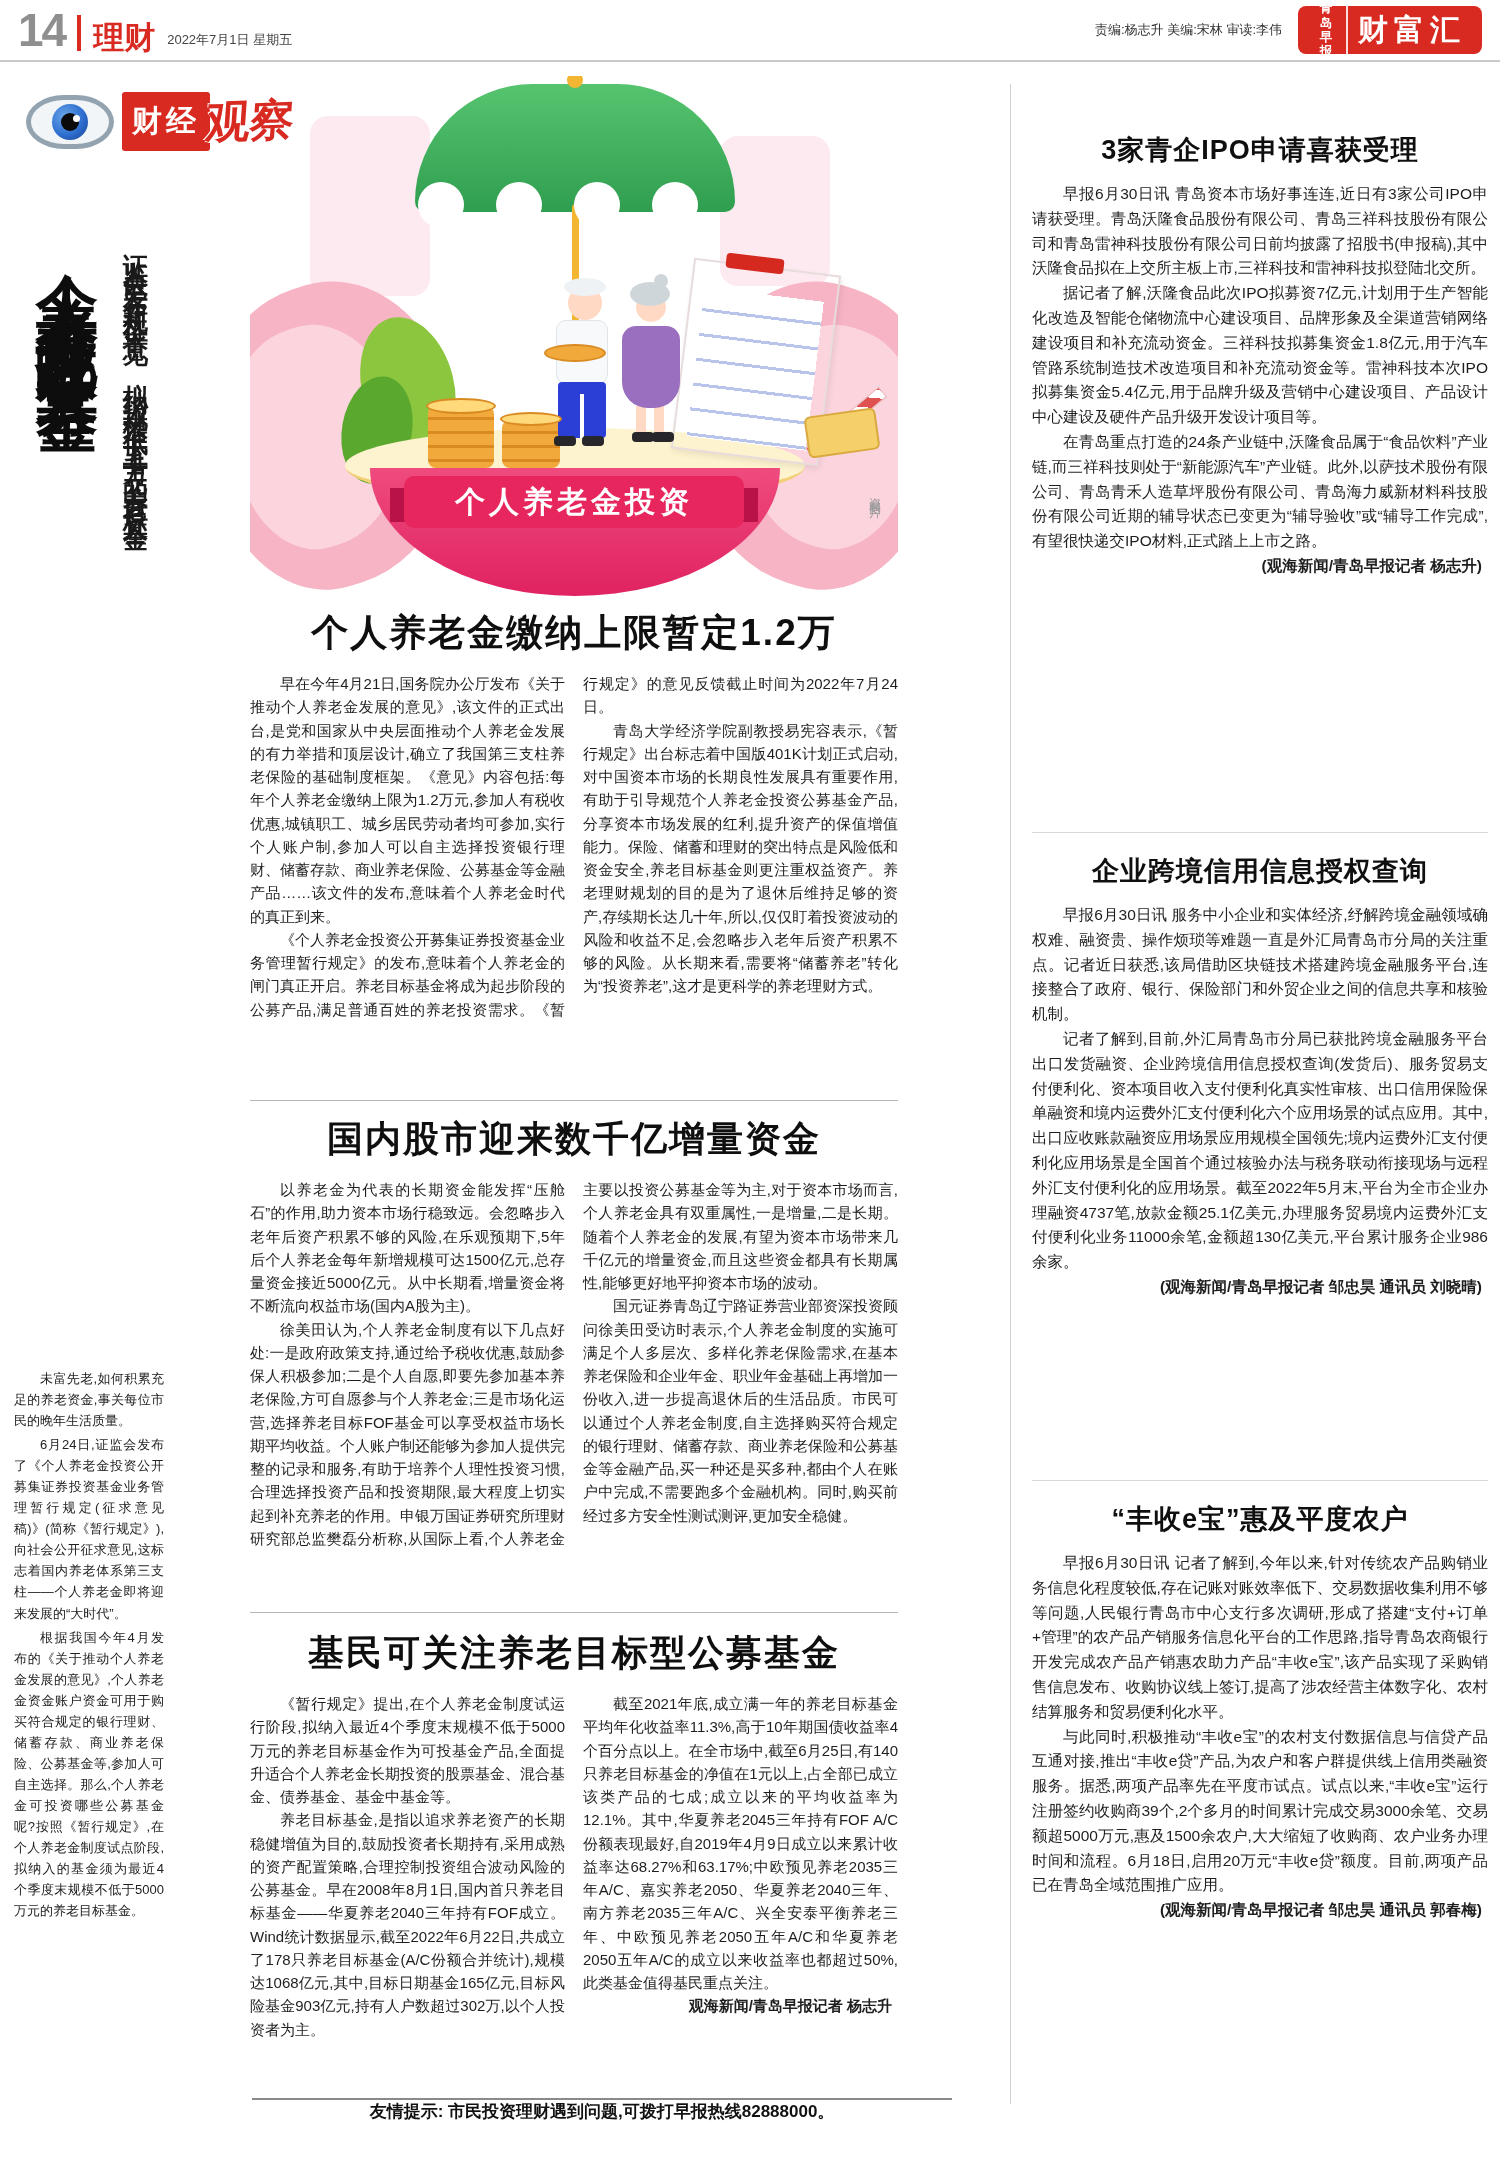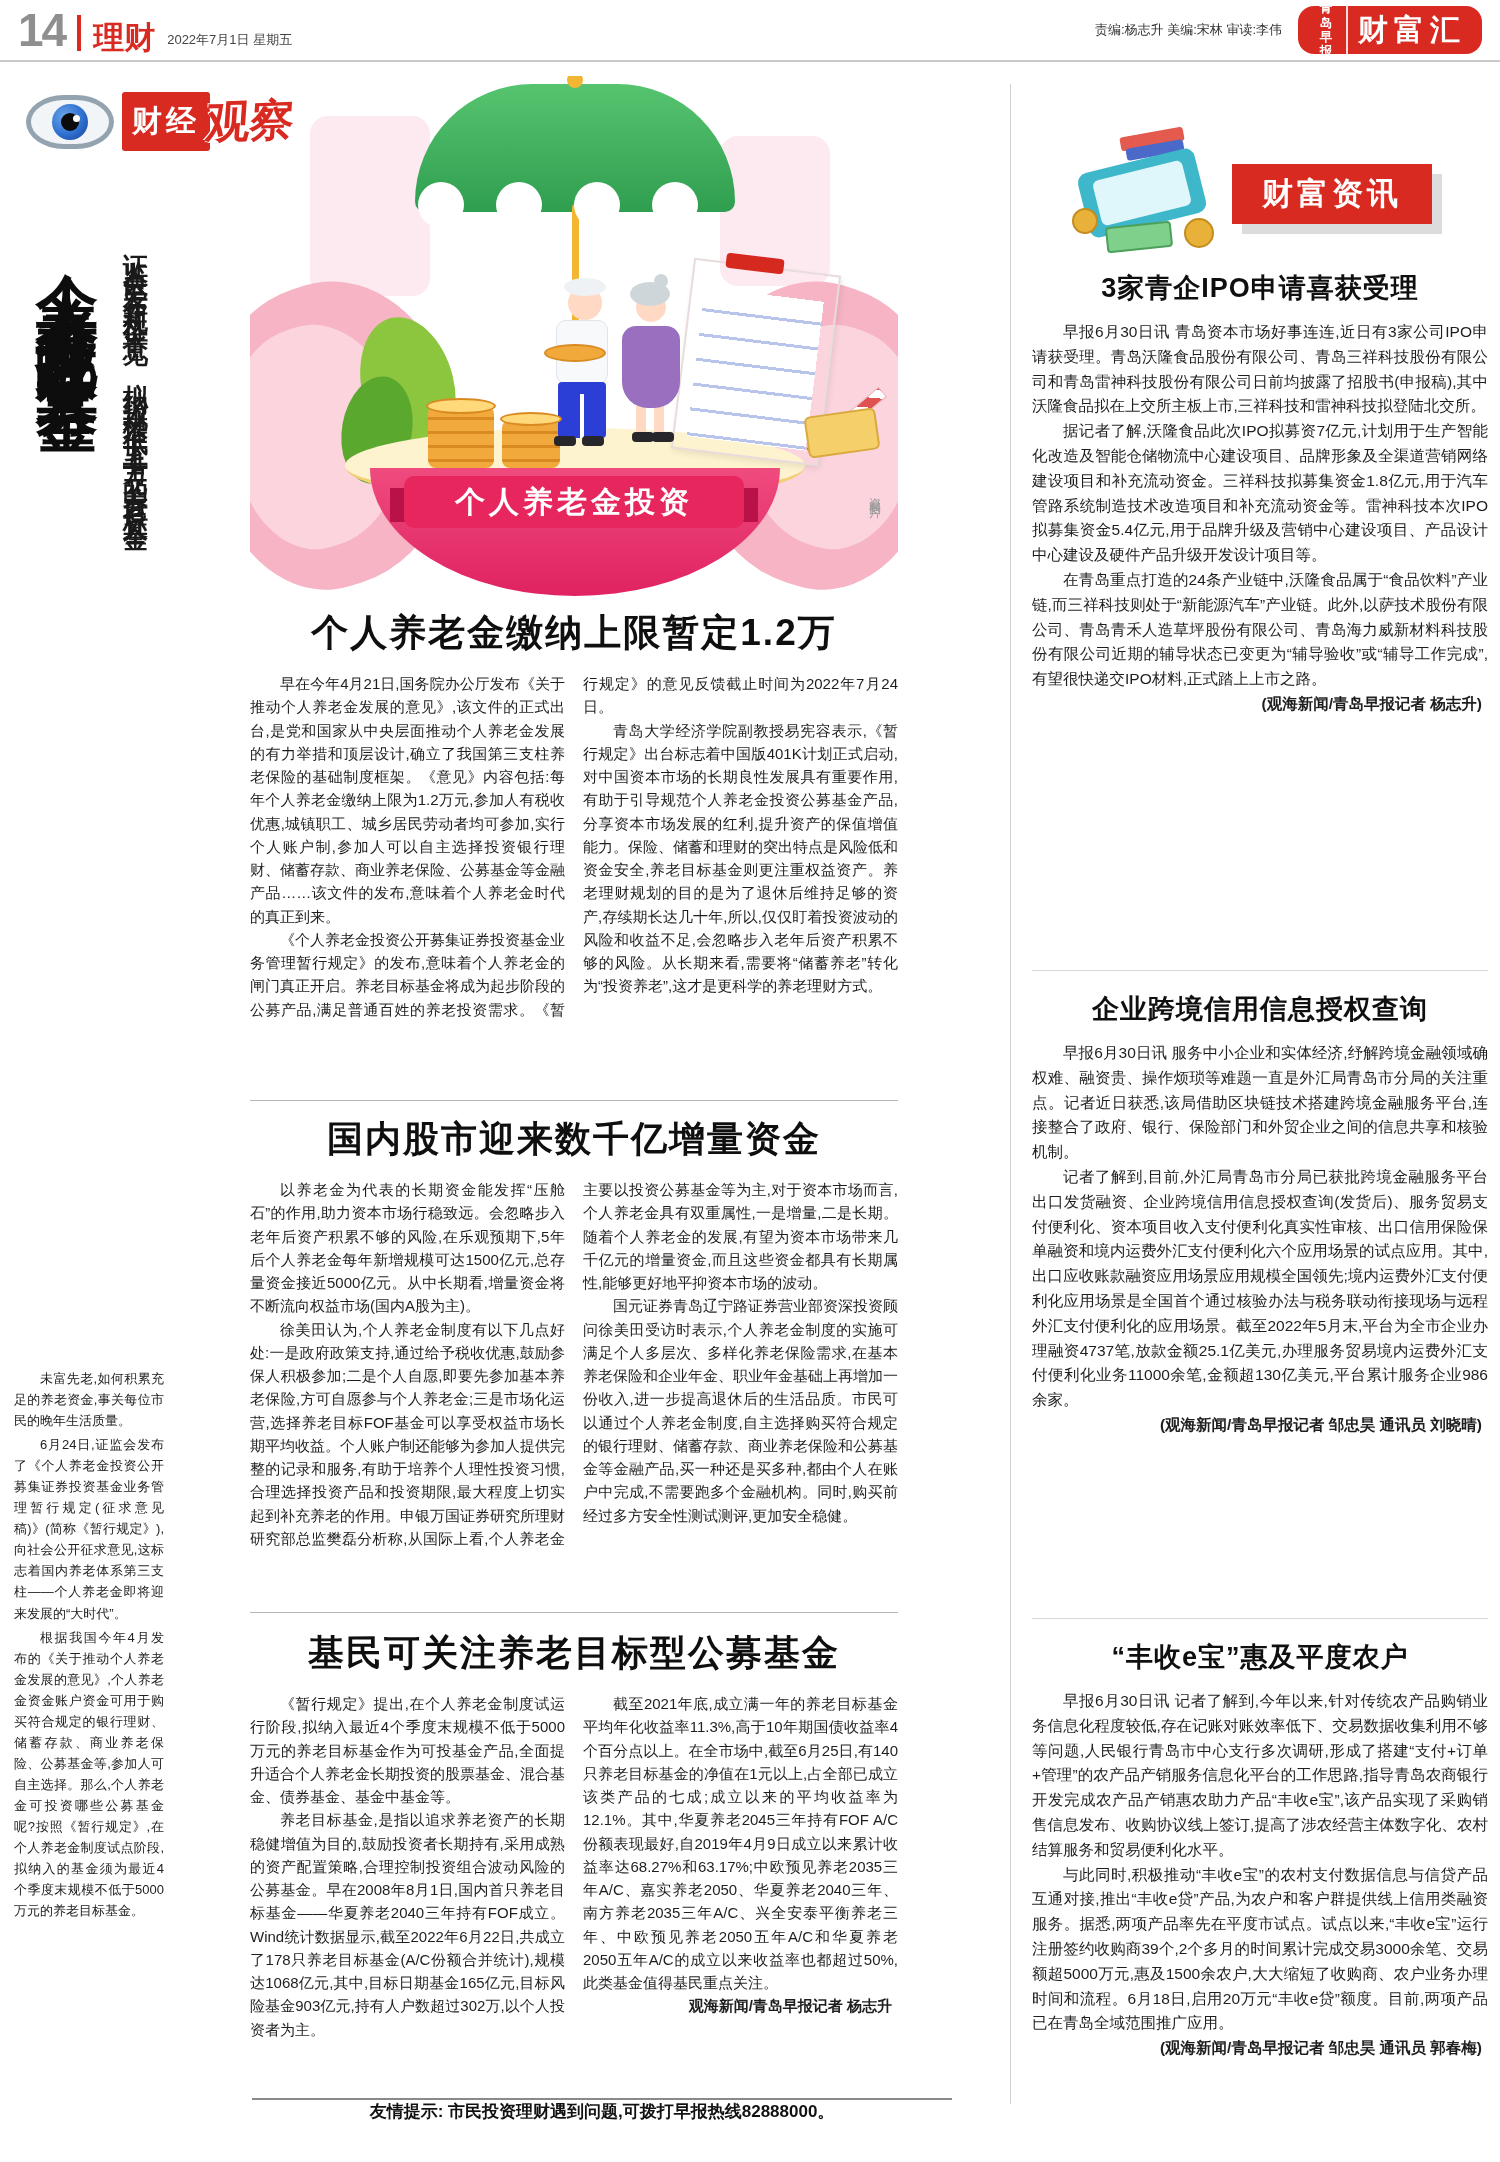--- a/index.html
+++ b/index.html
@@ -9,21 +9,21 @@
   
   .page-header { position:absolute; top:0; left:0; width:1500px; height:62px;
     border-bottom:2px solid #c9c9c9; display:flex; align-items:center; justify-content:space-between; padding:0 18px; }
   .ph-left { display:flex; align-items:flex-end; gap:12px; }
   .page-num { font-size:46px; font-weight:900; color:#8f8f8f; line-height:1; letter-spacing:-2px; }
   .sec-bar { display:inline-block; width:4px; height:36px; background:#d92a21; margin-bottom:2px; }
   .sec-name { font-size:31px; font-weight:900; color:#d92a21; line-height:1; }
   .page-date { font-size:13px; color:#444; margin-bottom:4px; }
   .ph-right { display:flex; align-items:center; gap:16px; }
   .editors { font-size:13px; color:#333; }
-  .brand-badge { display:flex; align-items:center; background:#d92a21; border-radius:16px; padding:4px 16px; height:48px; }
+  .brand-badge { display:flex; align-items:center; background:#d92a21; border-radius:8px; padding:4px 16px; height:48px; }
   .brand-small { width:34px; font-size:12.5px; font-weight:700; color:#fff; line-height:1.15; text-align:center;
     border-right:2px solid rgba(255,255,255,.85); padding-right:8px; margin-right:10px; }
   .brand-big { font-size:30px; font-weight:900; color:#fff; letter-spacing:6px; }
 
   
   .cj-logo { position:absolute; left:26px; top:92px; display:flex; align-items:center; }
   .eye { position:relative; width:88px; height:54px; background:#f2f5f7; border:5px solid #93a3b0; border-radius:50% / 58%; }
   .iris { position:absolute; left:50%; top:50%; width:36px; height:36px; transform:translate(-50%,-50%);
     background:radial-gradient(circle at 35% 35%, #6aa6e8, #2e6fd0 55%, #1b3f8f); border-radius:50%; }
   .pupil { position:absolute; left:50%; top:50%; width:18px; height:18px; transform:translate(-50%,-50%); background:#0b0b0b; border-radius:50%; }
@@ -244,33 +244,20 @@
     </div>
   </section>
 
   <div class="footer-strip">
     <p>友情提示: 市民投资理财遇到问题,可拨打早报热线82888000。</p>
   </div>
 
   <div class="v-divider"></div>
 
   <div class="right-col">
-    <div class="fortune-header">
-      <div class="f-icon">
-        <div class="f-book1"></div>
-          <div class="f-book2"></div>
-        <div class="f-tablet"></div>
-          <div class="f-screen"></div>
-        <div class="f-coin1"></div>
-          <div class="f-coin2"></div>
-          <div class="f-note"></div>
-      </div>
-      <div class="fortune-badge-shadow"></div>
-      <div class="fortune-badge">财富资讯</div>
-    </div>
 
     <section class="r-art r1">
       <h3>3家青企IPO申请喜获受理</h3>
       <div class="rbody">
         <p>早报6月30日讯 青岛资本市场好事连连,近日有3家公司IPO申请获受理。青岛沃隆食品股份有限公司、青岛三祥科技股份有限公司和青岛雷神科技股份有限公司日前均披露了招股书(申报稿),其中沃隆食品拟在上交所主板上市,三祥科技和雷神科技拟登陆北交所。</p>
         <p>据记者了解,沃隆食品此次IPO拟募资7亿元,计划用于生产智能化改造及智能仓储物流中心建设项目、品牌形象及全渠道营销网络建设项目和补充流动资金。三祥科技拟募集资金1.8亿元,用于汽车管路系统制造技术改造项目和补充流动资金等。雷神科技本次IPO拟募集资金5.4亿元,用于品牌升级及营销中心建设项目、产品设计中心建设及硬件产品升级开发设计项目等。</p>
         <p>在青岛重点打造的24条产业链中,沃隆食品属于“食品饮料”产业链,而三祥科技则处于“新能源汽车”产业链。此外,以萨技术股份有限公司、青岛青禾人造草坪股份有限公司、青岛海力威新材料科技股份有限公司近期的辅导状态已变更为“辅导验收”或“辅导工作完成”,有望很快递交IPO材料,正式踏上上市之路。</p>
         <p class="byline">(观海新闻/青岛早报记者 杨志升)</p>
       </div>
     </section>

